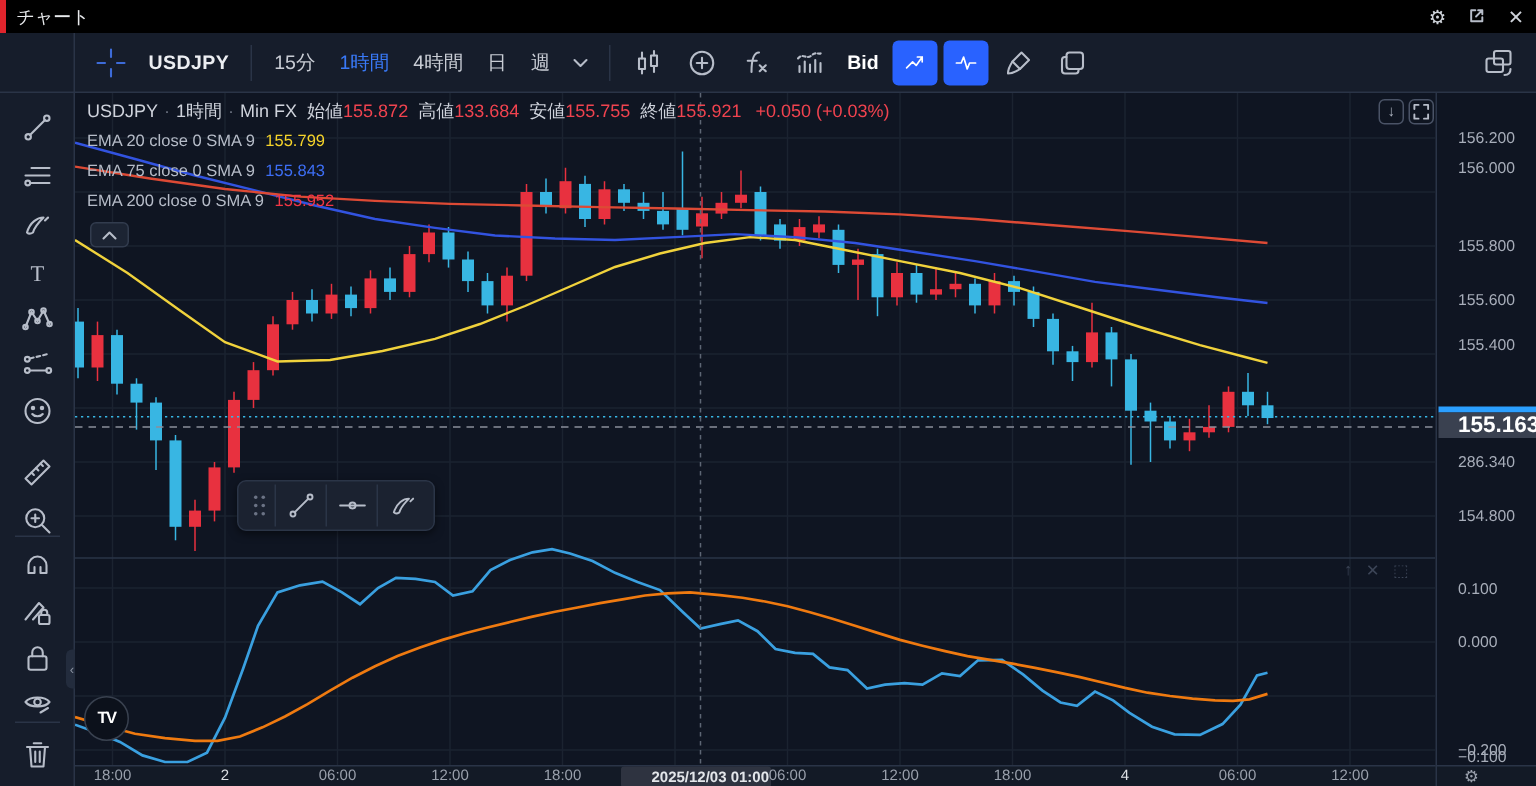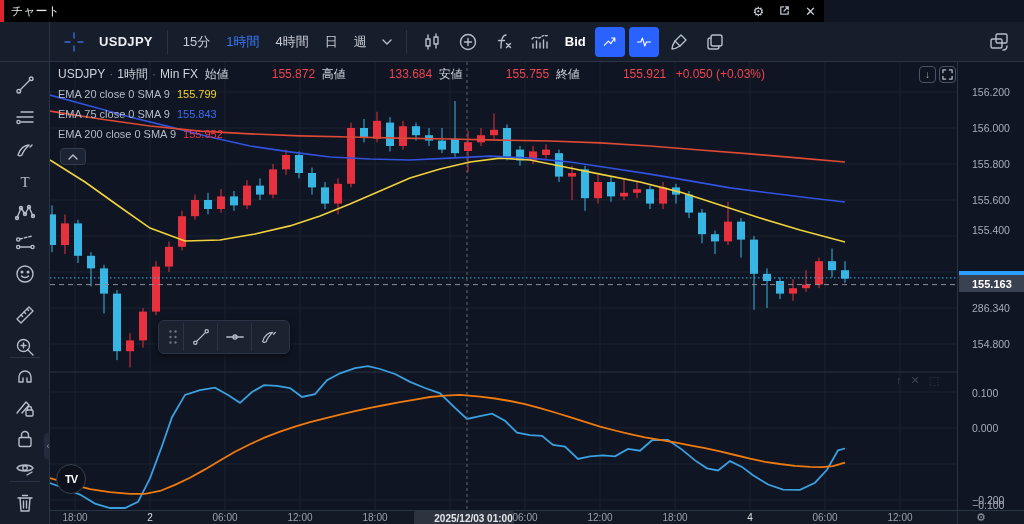--- a/index.html
+++ b/index.html
@@ -1,21 +1,21 @@
 <!DOCTYPE html>
 <html><head>
 <meta charset="utf-8">
 <style>
   * { margin:0; padding:0; box-sizing:border-box; }
   html,body { width:1024px; height:524px; overflow:hidden; background:#0f1522;
     font-family:"Liberation Sans","DejaVu Sans",sans-serif; }
   #app { position:relative; width:1024px; height:524px; background:#0f1522; }
 
   
-  #titlebar { position:absolute; left:0; top:0; width:824px; height:22px; background:#000; }
+  #titlebar { position:absolute; left:0; top:0; width:1024px; height:22px; background:#000; }
   #titlebar .accent { position:absolute; left:0; top:0; width:4px; height:22px; background:#e0242c; }
   #titlebar .title { position:absolute; left:11px; top:3px; font-size:12px; color:#e8eaed; }
   #titlebar .tb-icons { position:absolute; right:8px; top:0; height:22px; display:flex; align-items:center; gap:14px; color:#cfd3da; }
   #titlebar .tb-icons span { font-size:13px; line-height:1; cursor:default; }
 
   
   #toolbar { position:absolute; left:50px; top:22px; width:974px; height:40px; background:#161d2b;
     border-bottom:1px solid #2a3447; display:flex; align-items:center; padding:0 6px; }
   .tdiv { width:1px; height:24px; background:#2a3447; margin:0 7px; flex:none; }
   .tbtn { display:flex; align-items:center; justify-content:center; height:30px; padding:0 7px;
@@ -39,21 +39,21 @@
     border-radius:4px 0 0 4px; color:#8b93a2; font-size:9px; display:flex; align-items:center; justify-content:center; cursor:pointer; }
 
   
   #chart-wrap { position:absolute; left:50px; top:62px; width:907px; height:448px; background:#0f1522; }
   #chart-svg { position:absolute; left:0; top:0; }
   #overlays { position:absolute; left:0; top:0; width:907px; height:448px; pointer-events:none; }
   #overlays > * { pointer-events:auto; }
 
   .legend-row { position:absolute; left:8px; white-space:nowrap; font-size:12px; color:#cfd3dc; }
   .legend-row .sep { color:#6b7280; margin:0 4px; }
-  .legend-row .lv { color:#f0434f;margin-left:43px; }
+  .legend-row .lv { color:#f0434f; }
   .ind-row { position:absolute; left:8px; white-space:nowrap; font-size:11px; color:#b6bcc8; }
   .ind-row b { font-weight:normal; margin-left:7px; }
   #legend-collapse { position:absolute; left:10px; top:86px; width:26px; height:17px; background:#1c2433;
     border:1px solid #323c4e; border-radius:4px; display:flex; align-items:center; justify-content:center; }
 
   #macd-legend { top:314px; }
   #macd-controls { position:absolute; left:846px; top:312px; color:#3c4557; font-size:11px; display:flex; gap:9px; }
   #tv-logo { position:absolute; left:6px; top:402px; width:30px; height:30px; border-radius:50%;
     background:#0c111b; border:1px solid #39414f; color:#fff; font-weight:bold; font-size:11px;
     display:flex; align-items:center; justify-content:center; letter-spacing:-1px; }
@@ -67,21 +67,21 @@
   #float-toolbar .fbtn { width:34px; height:28px; display:flex; align-items:center; justify-content:center;
     border-left:1px solid #2b3547; cursor:pointer; }
   #float-toolbar .grip { border-left:none; width:20px; }
 
   
   #price-axis { position:absolute; left:957px; top:62px; width:67px; height:448px; background:#0f1522;
     border-left:1px solid #2a3447; }
   .axis-label { position:absolute; left:14px; font-size:10.5px; color:#a7adb9; }
   #price-badge { position:absolute; left:1px; top:209px; width:65px; }
   #price-badge .strip { height:4px; background:#2b9fff; }
-  #price-badge .box { height:17px; background:#3a4150; color:#fff; font-size:11px; font-weight:bold;
+  #price-badge .box { height:17px; background:#3a4150; color:#fff; font-size:15px; font-weight:bold;
     display:flex; align-items:center; padding-left:13px; }
 
   
   #time-axis { position:absolute; left:50px; top:510px; width:907px; height:14px; background:#131a26;
     border-top:1px solid #2a3447; }
   .time-label { position:absolute; top:1px; transform:translateX(-50%); font-size:10px; color:#9aa0ac; }
   .time-label.day { color:#dde0e5; }
   #time-badge { position:absolute; left:364px; top:0; width:100px; height:14px; background:#2e3340;
     border-radius:2px; color:#e3e6ea; font-size:10px; font-weight:bold; display:flex; align-items:center;
     justify-content:center; white-space:nowrap;padding-left:19px; }
@@ -524,21 +524,21 @@
       <div id="tv-logo">TV</div>
     </div>
   </div>
 
   <div id="price-axis">
     <div id="price-badge">
       <div class="strip"></div>
       <div class="box">155.163</div>
     </div>
   <div class="axis-label" style="top: 24px;">156.200</div>
-      <div class="axis-label" style="top: 60px;">156.000</div>
+      <div class="axis-label" style="top: 44px;">156.000</div>
       <div class="axis-label" style="top: 96px;">155.800</div>
       <div class="axis-label" style="top: 132px;">155.600</div>
       <div class="axis-label" style="top: 162px;">155.400</div>
       <div class="axis-label" style="top: 240px;">286.340</div>
       <div class="axis-label" style="top: 276px;">154.800</div>
       <div class="axis-label" style="top: 325px;">0.100</div>
       <div class="axis-label" style="top: 360px;">0.000</div>
       <div class="axis-label" style="top: 397px; margin-top: 40px;">−0.100</div>
       <div class="axis-label" style="top: 432px;">−0.200</div>
     </div>

